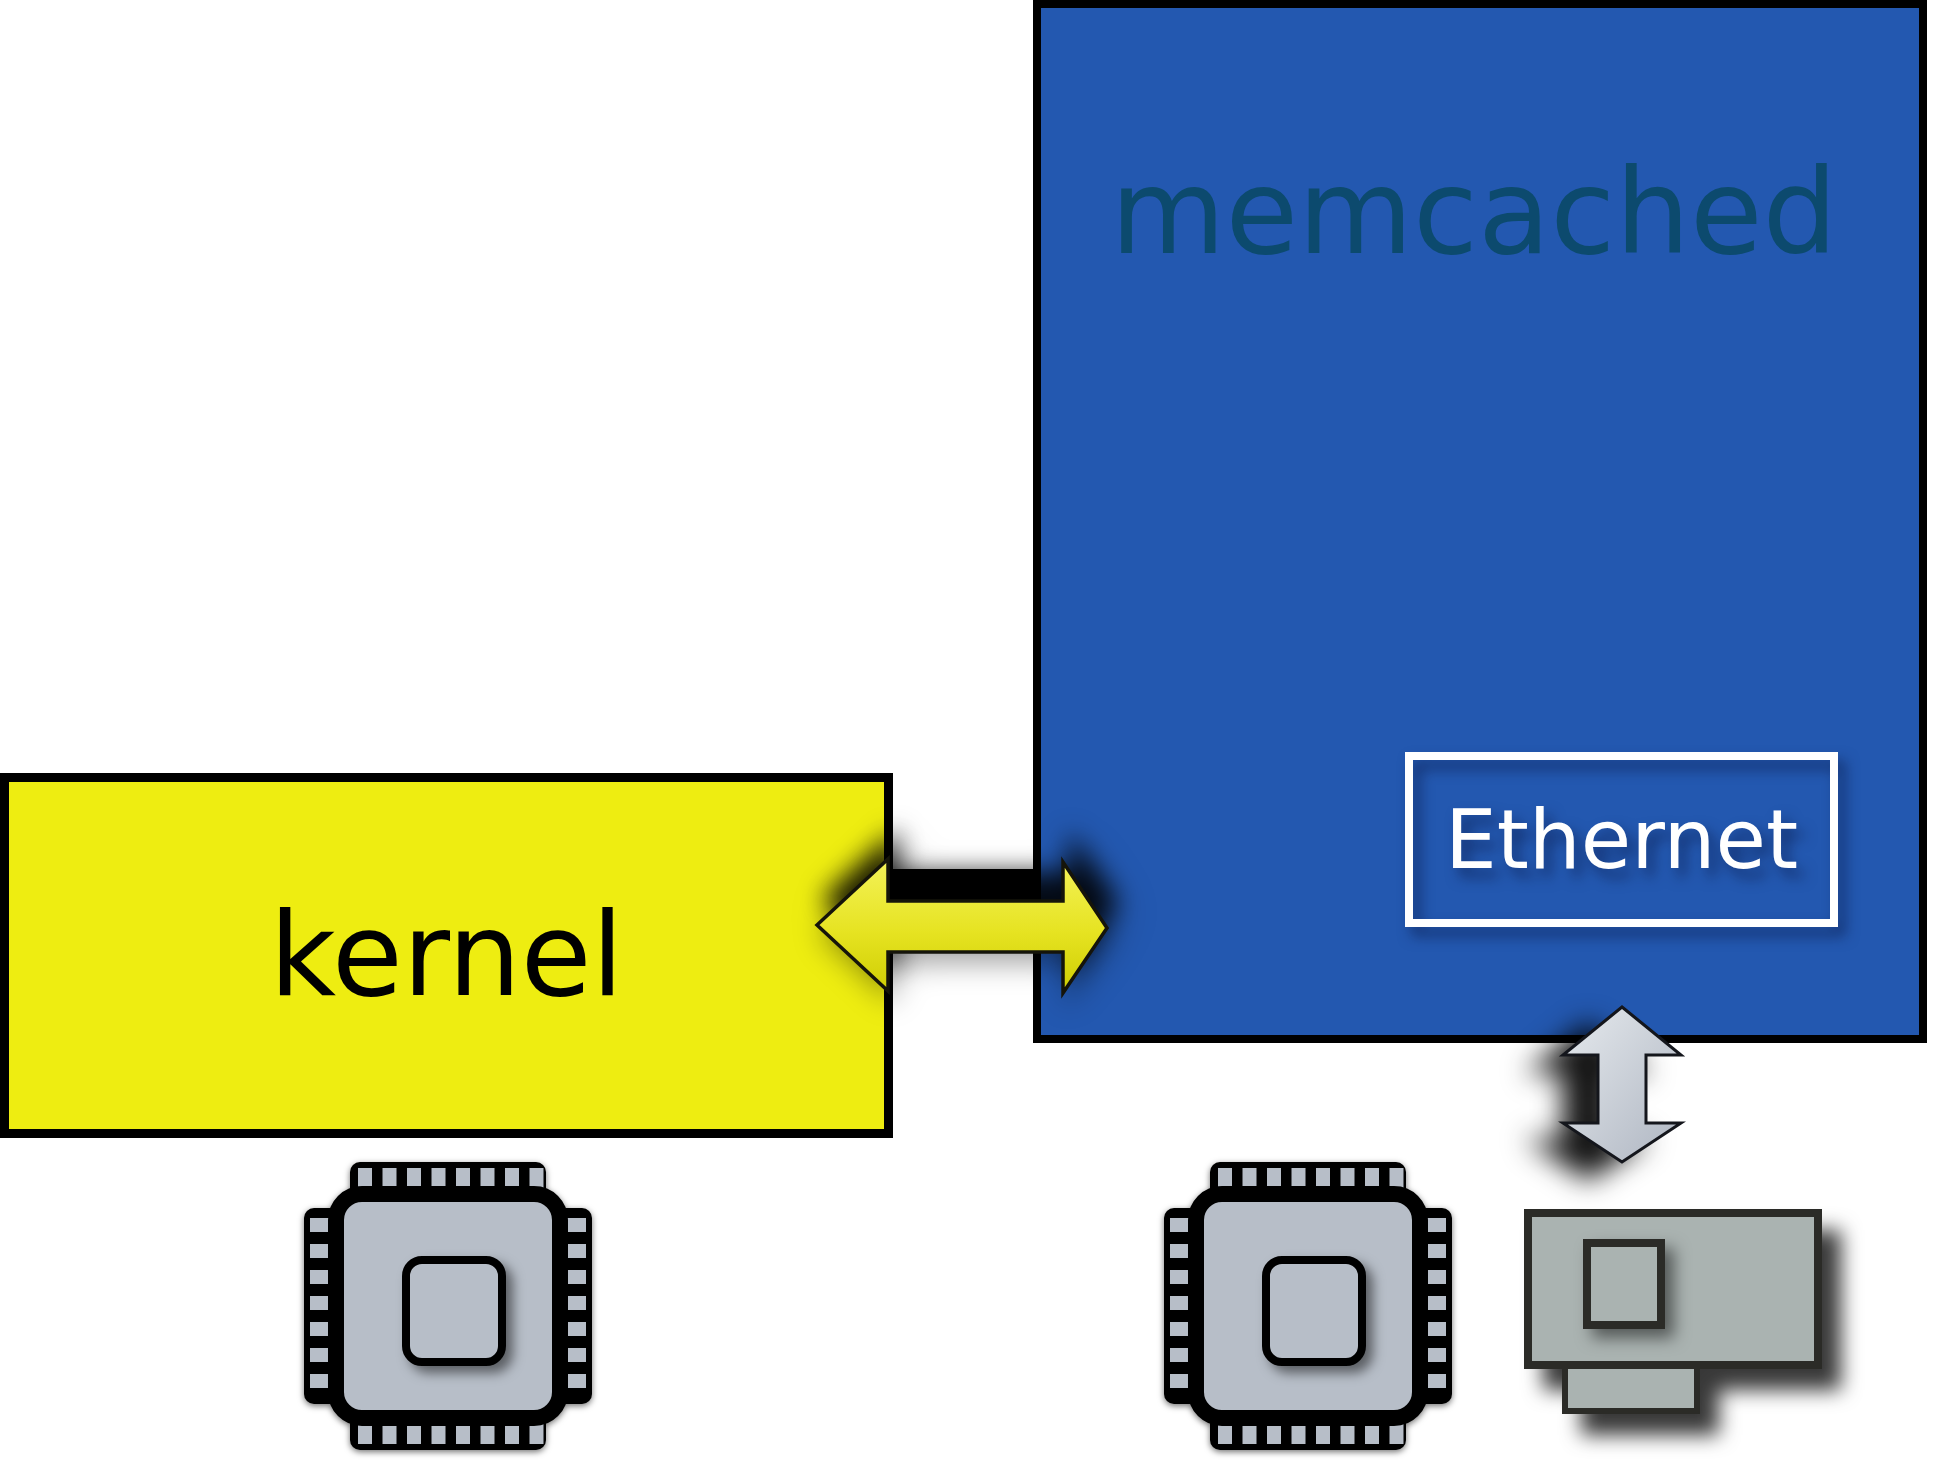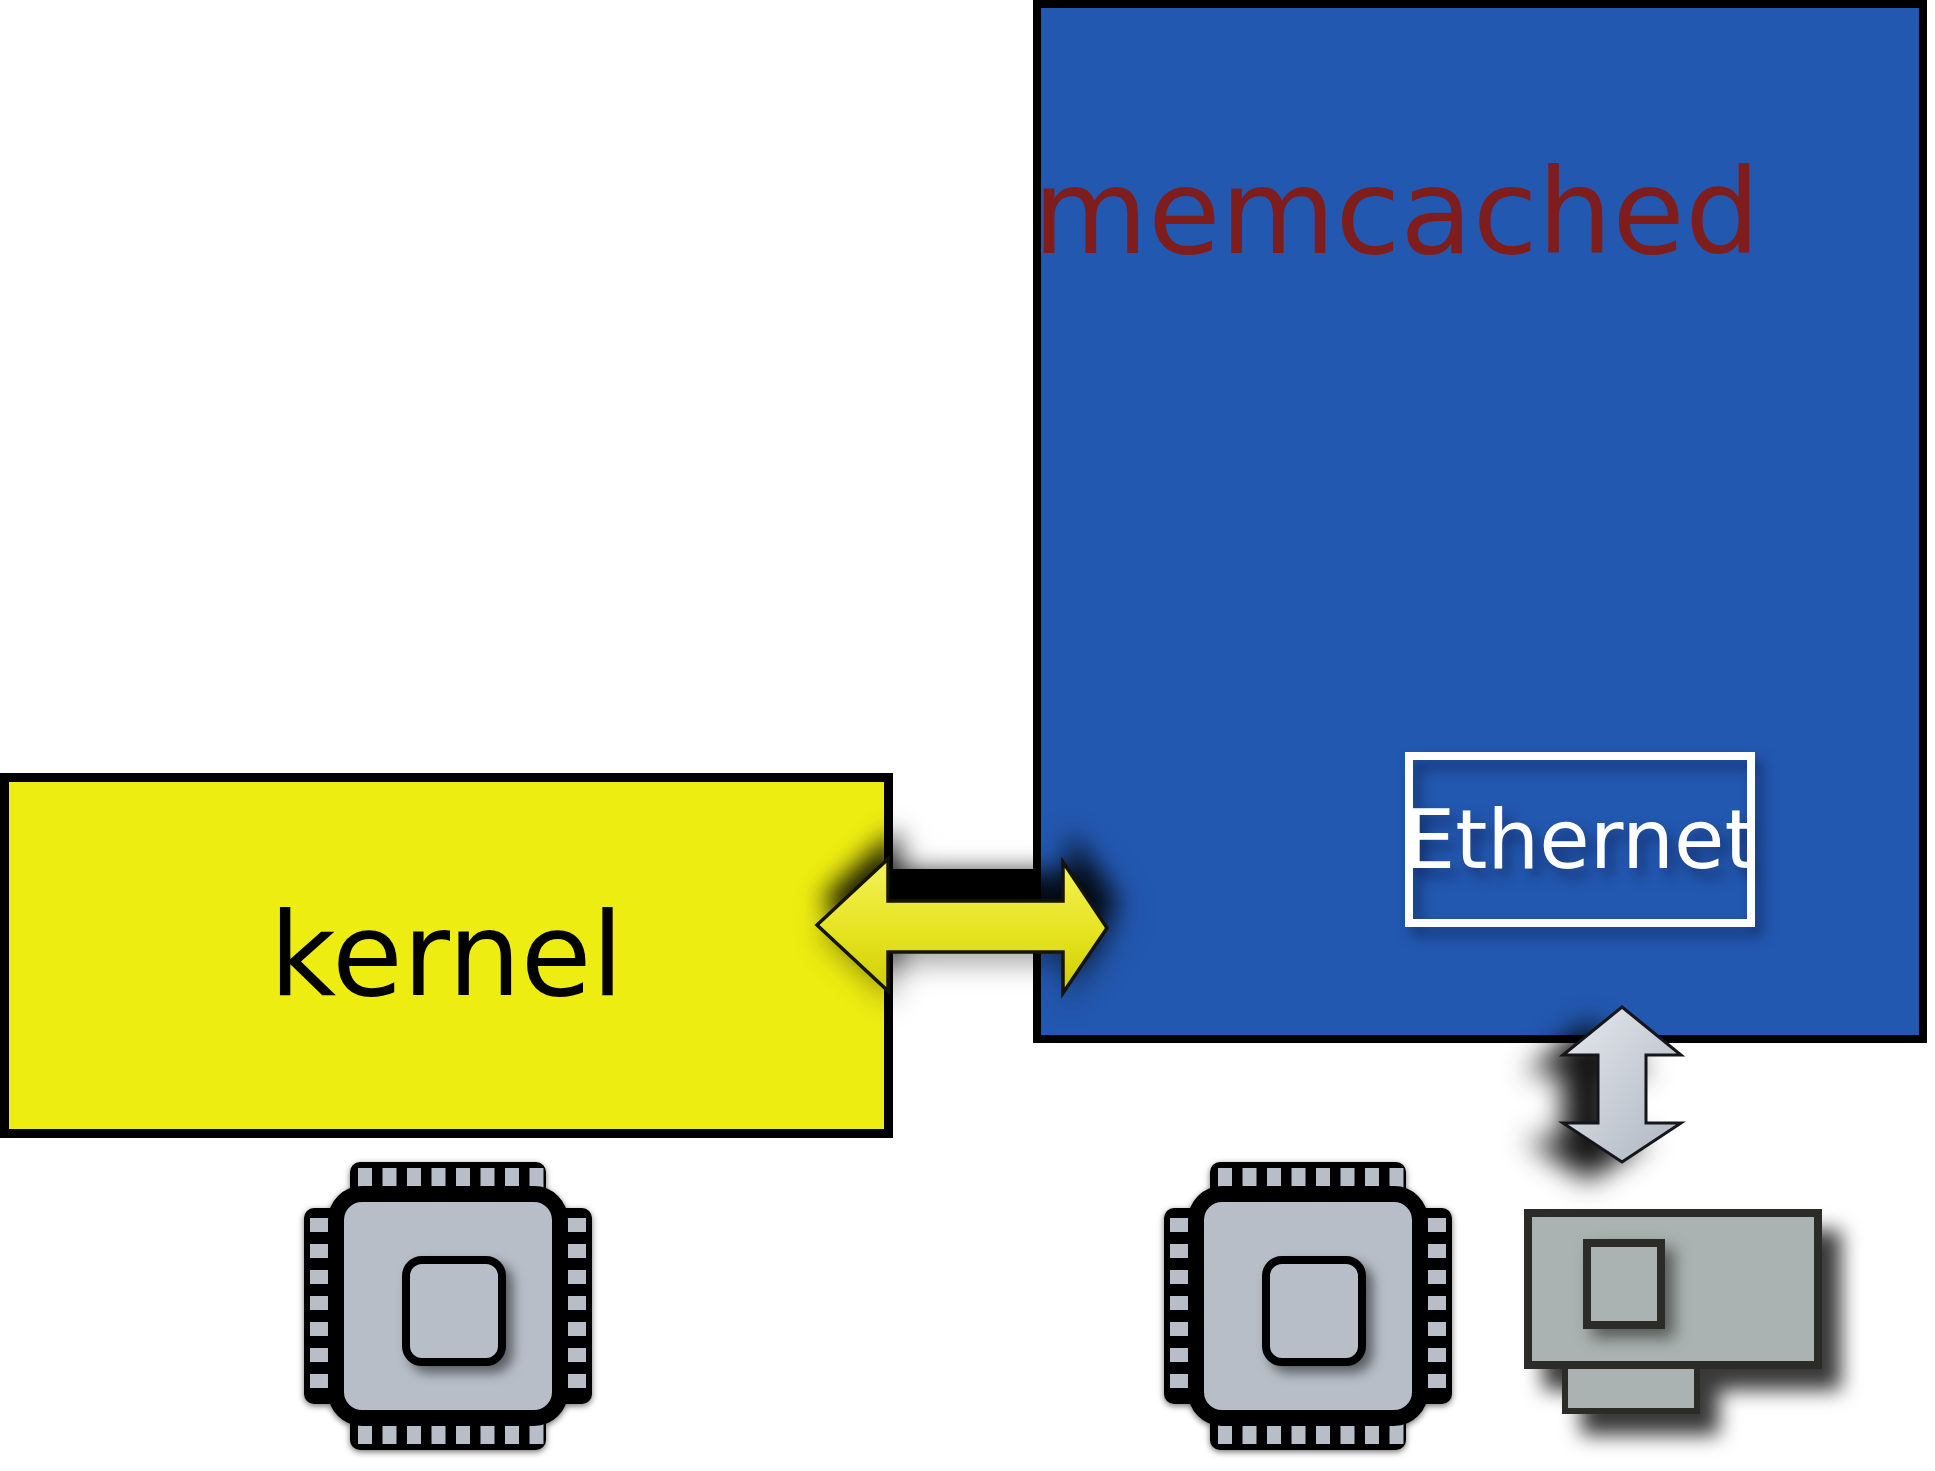--- a/index.html
+++ b/index.html
@@ -13,22 +13,22 @@
   .abs{position:absolute;}
 
   
   #memcached-box{
     left:1033px;top:0;width:894px;height:1043px;
     background:#2358b0;border:8px solid #000;
     box-sizing:border-box;
   }
   #memcached-label{
     left:1033px;top:148px;width:882px;
-    text-align:left;
-    font-size:118px;color:#7f1d1d;line-height:1.1;
+    text-align:center;
+    font-size:118px;color:#0c4a6e;line-height:1.1;
     letter-spacing:0px;
   }
   #kernel-box{
     left:0;top:773px;width:893px;height:365px;
     background:#eeed11;border:9px solid #000;
     box-sizing:border-box;
     display:flex;align-items:center;justify-content:center;
   }
   #kernel-label{
     font-size:115px;color:#000;line-height:1;
@@ -47,21 +47,21 @@
     filter:drop-shadow(8px -26px 13px rgba(0,0,0,0.85)) drop-shadow(4px 10px 14px rgba(0,0,0,0.35));
   }
   #v-arrow{
     left:1490px;top:970px;width:220px;height:240px;
     overflow:visible;
     filter:drop-shadow(-34px 17px 14px rgba(0,0,0,0.92));
   }
 
   
   #ethernet-box{
-    left:1405px;top:752px;width:350px;height:175px;
+    left:1405px;top:752px;width:433px;height:175px;
     border:8px solid #ffffff;
     box-sizing:border-box;
     display:flex;align-items:center;justify-content:center;
     filter:drop-shadow(7px 9px 7px rgba(5,15,55,0.55));
   }
   #ethernet-label{
     font-size:82px;color:#ffffff;line-height:1;
   }
 
   

